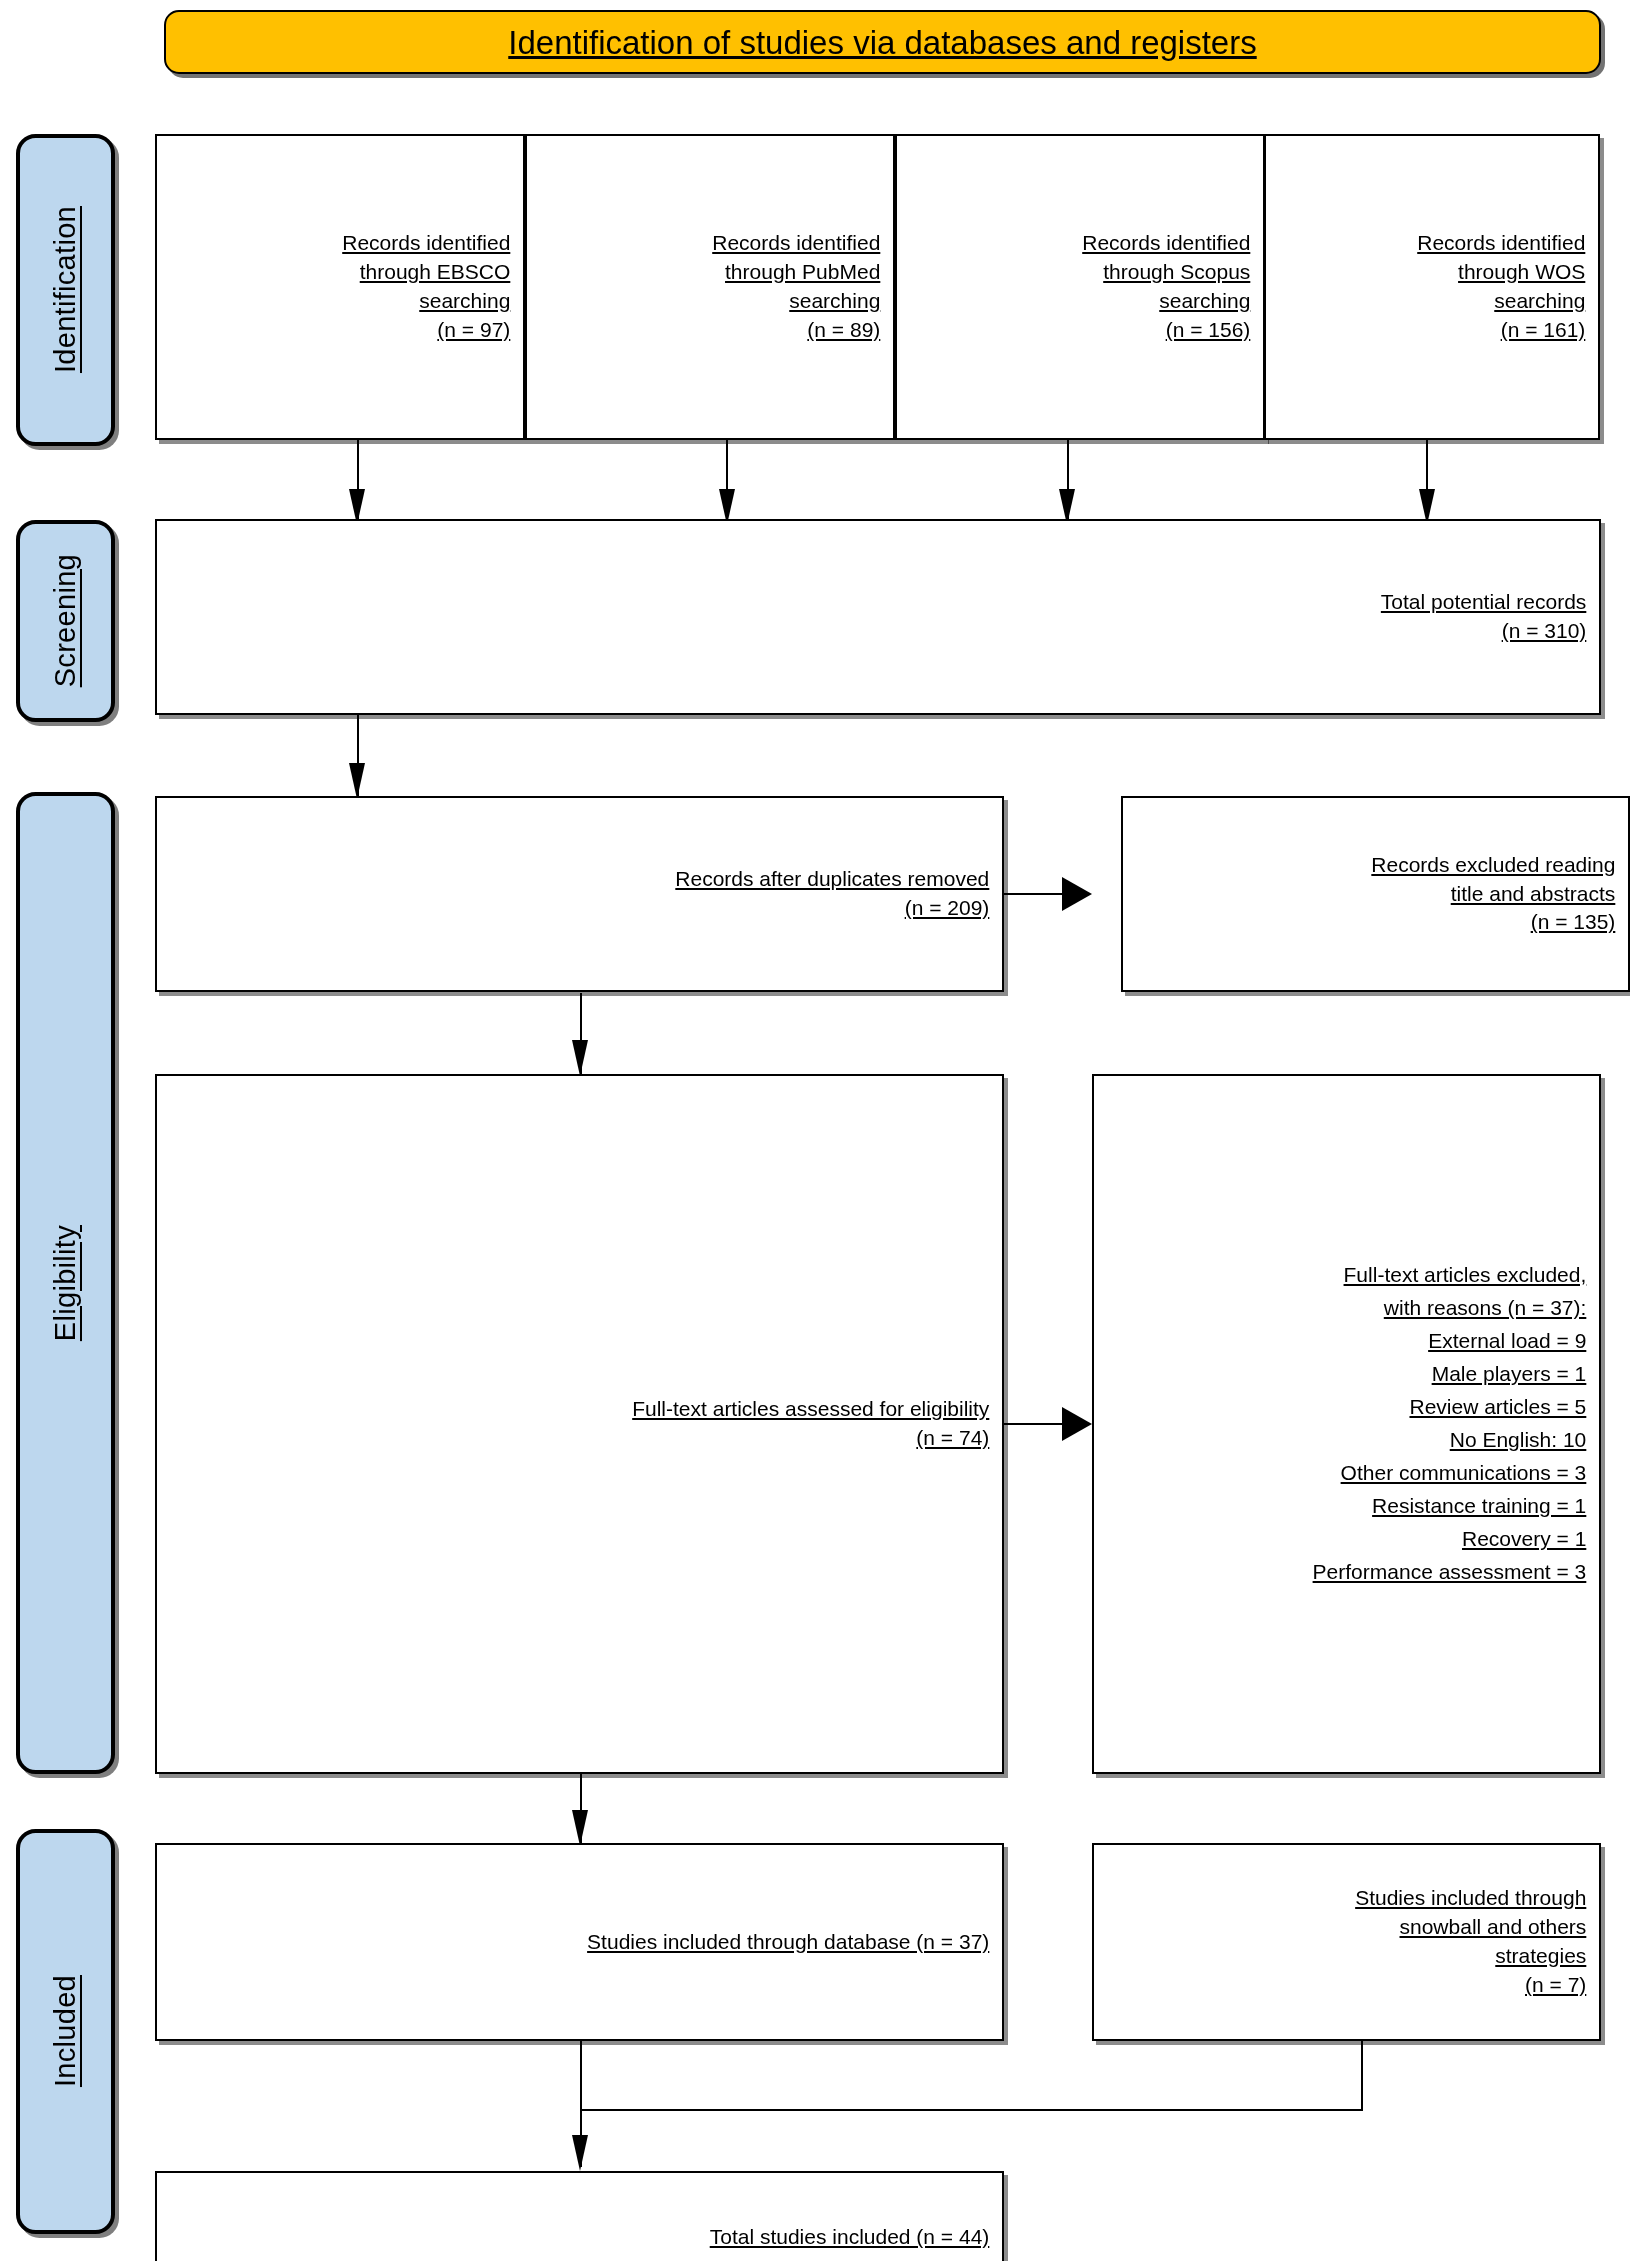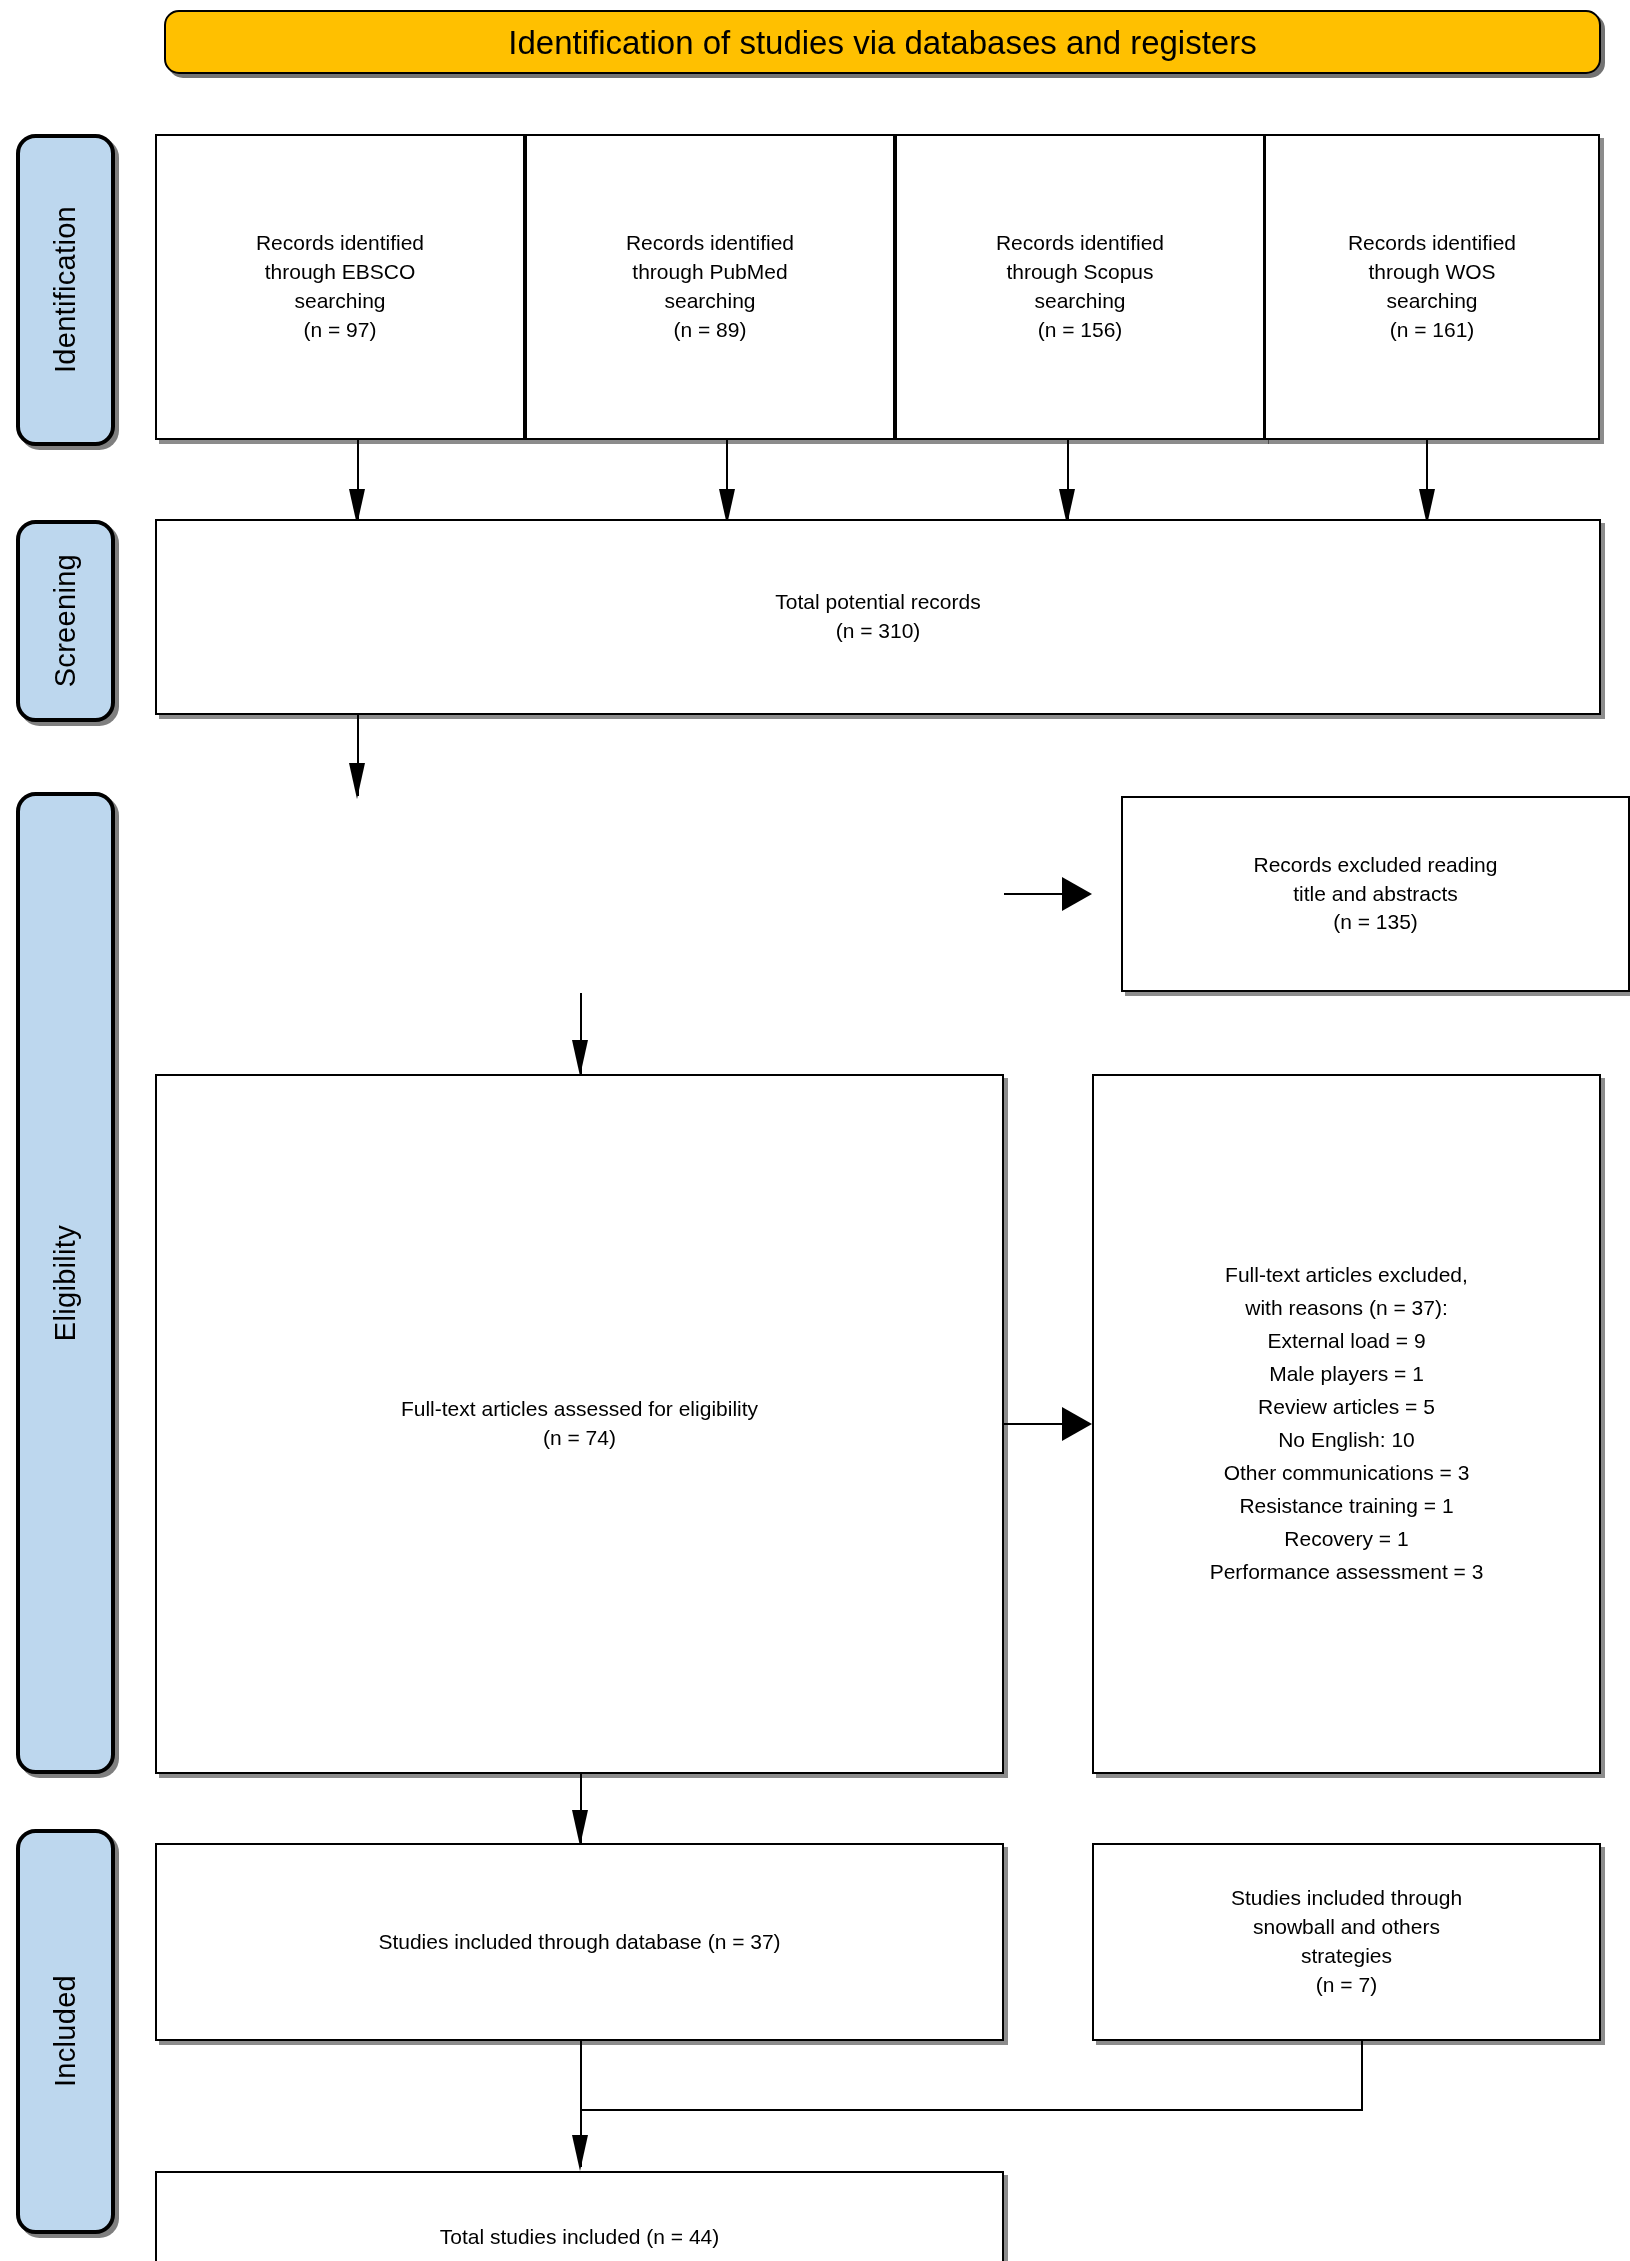--- a/index.html
+++ b/index.html
@@ -21,22 +21,23 @@
     overflow: hidden;
   }
 
   
   .node {
     position: absolute;
     box-sizing: border-box;
     display: flex;
     align-items: center;
     justify-content: center;
-    text-align: center;
+    text-align: right;
     line-height: 1.38;
+    text-decoration: underline;
   }
 
   
   .banner {
     background: #FFC000;
     border: 2.9px solid #000000;
     border-radius: 15px;
     font-size: 33px;
     color: #000000;
     box-shadow: 4px 4px 0 rgba(0,0,0,0.55);
@@ -186,20 +187,26 @@
   <div class="node box" style="left:155px; top:519px; width:1446px; height:196px;">
     <div class="lines">
       <div>Total potential records</div>
       <div>(n = 310)</div>
     </div>
   </div>
 
   <div class="vline" style="left:357px; top:715px; height:81px;"></div>
   <div class="arrow-down" style="left:349px; top:763px;"></div>
 
+  <div class="node box" style="left:155px; top:796px; width:849px; height:196px;">
+    <div class="lines">
+      <div>Records after duplicates removed</div>
+      <div>(n = 209)</div>
+    </div>
+  </div>
 
   <div class="hline" style="left:1004px; top:893px; width:81px;"></div>
   <div class="arrow-right" style="left:1062px; top:877px;"></div>
 
   <div class="node box" style="left:1092px; top:796px; width:509px; height:196px;margin-left:29px;">
     <div class="lines">
       <div>Records excluded reading</div>
       <div>title and abstracts</div>
       <div>(n = 135)</div>
     </div>

